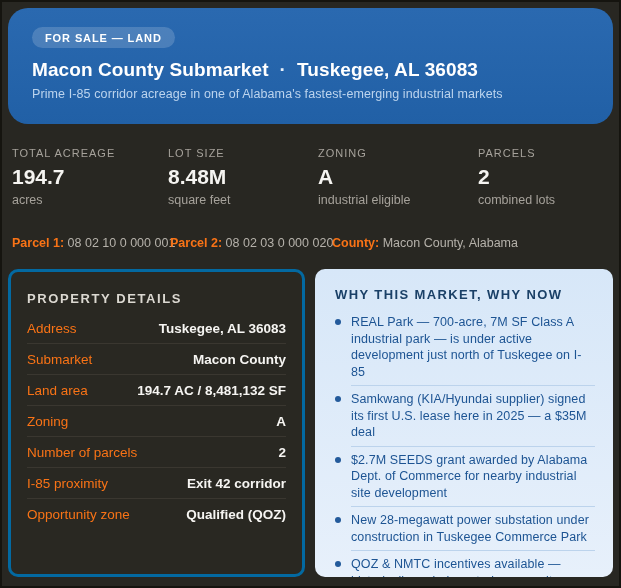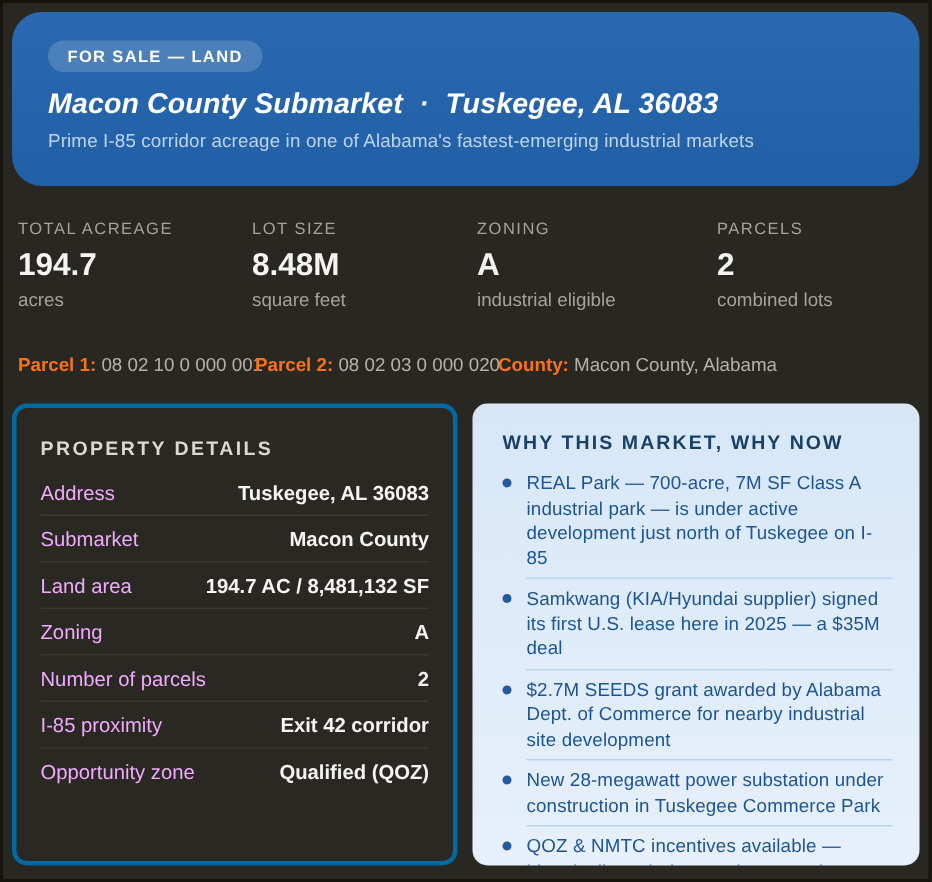--- a/index.html
+++ b/index.html
@@ -36,21 +36,20 @@
   .hero-title {
     margin-top: 11px;
     display: flex;
     align-items: baseline;
     gap: 11px;
     color: #ffffff;
     font-size: 19px;
     font-weight: bold;
     letter-spacing: 0.1px;
     white-space: nowrap;
-    font-style: italic;
   }
   .hero-title .sep { font-weight: bold; color: #e8f0fa; }
   .hero-subtitle {
     margin-top: 6px;
     color: #bcd4ee;
     font-size: 12.5px;
     letter-spacing: 0.1px;
   }
 
   
@@ -117,21 +116,21 @@
   .detail-row {
     display: flex;
     justify-content: space-between;
     align-items: baseline;
     gap: 8px;
     padding: 7.5px 0;
     border-bottom: 1px solid #3a3730;
     font-size: 13.5px;
   }
   .detail-row:last-child { border-bottom: none; }
-  .detail-label { color: #f0abfc; }
+  .detail-label { color: #f97316; }
   .detail-value { color: #f6f5f2; font-weight: bold; text-align: right; white-space: nowrap; }
 
   
   .market-card {
     flex: 1;
     height: 100%;
     background: linear-gradient(180deg, #d7e7f8 0%, #e7f0fb 100%);
     border-radius: 10px;
     padding: 18px 18px 0 20px;
     overflow: hidden;

